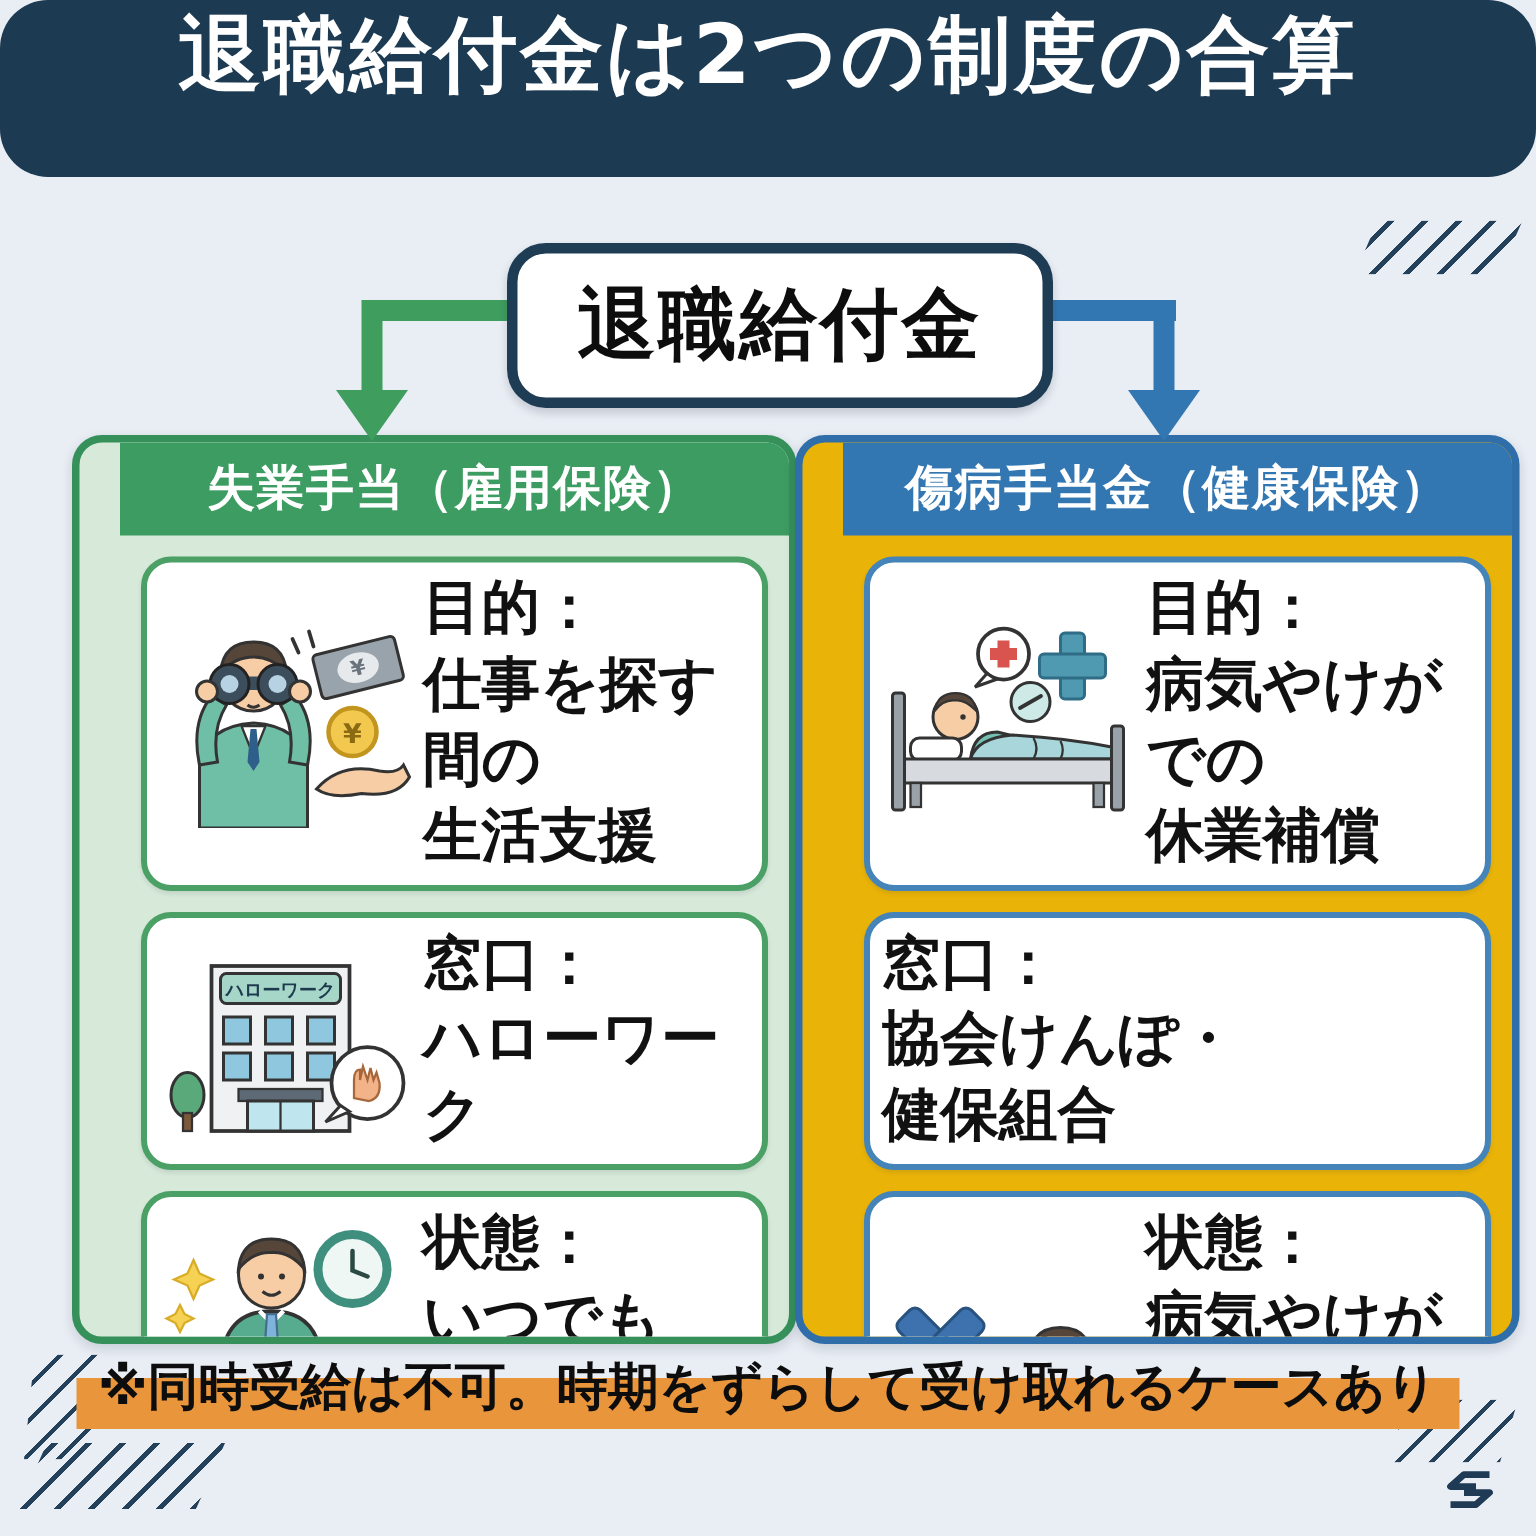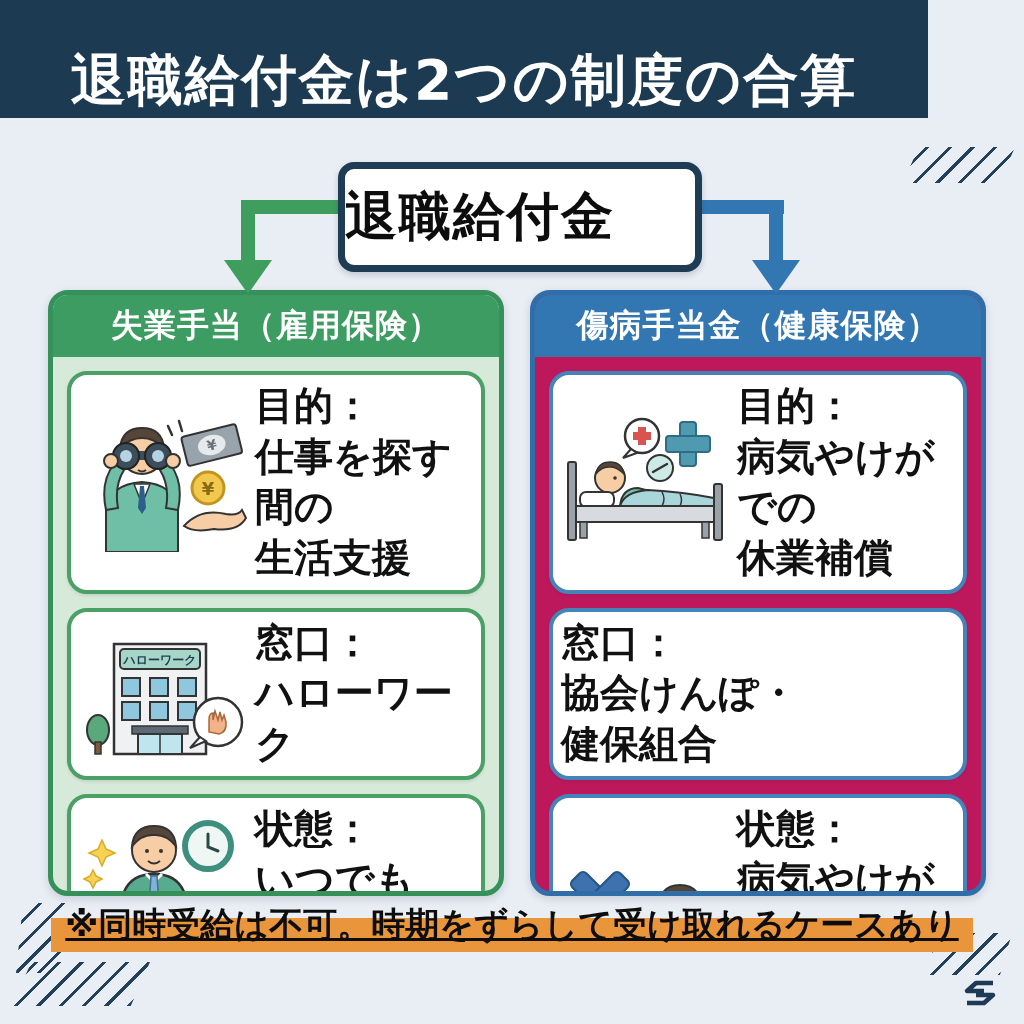--- a/index.html
+++ b/index.html
@@ -2,57 +2,57 @@
 <html><head>
 <meta charset="utf-8">
 <style>
   html,body{margin:0;padding:0;}
   #stage{
     position:relative;width:1024px;height:1024px;overflow:hidden;
     background:#e9edf4;
     font-family:"DejaVu Sans","Liberation Sans",sans-serif;
   }
   
-  .header{position:absolute;top:0;left:0;width:928px;height:118px;background:#1c3a52;
-    display:flex;align-items:flex-end;justify-content:center;}
+  .header{position:absolute;top:0;left:0;width:1024px;height:118px;background:#1c3a52;
+    display:flex;align-items:flex-start;justify-content:center;border-radius:32px;}
   .header h1{margin:0;color:#ffffff;font-size:55px;font-weight:bold;letter-spacing:2px;}
   
   .root-node{position:absolute;left:338px;top:162px;width:350px;height:96px;background:#ffffff;
-    border:7px solid #1e3c54;border-radius:16px;display:flex;align-items:center;justify-content:flex-start;
+    border:7px solid #1e3c54;border-radius:26px;display:flex;align-items:center;justify-content:center;
     box-shadow:0 3px 6px rgba(20,40,60,.18);z-index:3;}
   .root-node span{font-size:52px;font-weight:bold;color:#0d0d0d;letter-spacing:2px;}
   
   .seg{position:absolute;z-index:1;}
   .g{background:#3f9d5e;}
   .b{background:#3377b2;}
   .arrowhead{position:absolute;width:0;height:0;z-index:1;
     border-left:24px solid transparent;border-right:24px solid transparent;}
   .arrowhead.g{background:none;border-top:34px solid #3f9d5e;}
   .arrowhead.b{background:none;border-top:34px solid #3377b2;}
   
   .panel{position:absolute;top:290px;width:446px;height:596px;border-radius:20px;overflow:hidden;
-    box-shadow:0 3px 8px rgba(20,40,60,.15);}
+    box-shadow:0 3px 8px rgba(20,40,60,.15);padding-left:27px;}
   .panel.green{left:48px;border:5px solid #35905a;background:#d7e9d9;}
-  .panel.blue{left:530px;border:5px solid #2f6ea9;background:#be185d;}
+  .panel.blue{left:530px;border:5px solid #2f6ea9;background:#eab308;}
   .panel-header{height:62px;display:flex;align-items:center;justify-content:center;}
   .panel.green .panel-header{background:#3d9c62;}
   .panel.blue .panel-header{background:#3377b2;}
   .panel-header span{color:#ffffff;font-size:32px;font-weight:bold;letter-spacing:1px;}
   .cards{display:flex;flex-direction:column;gap:14px;padding:14px 14px 16px 14px;height:calc(100% - 62px);box-sizing:border-box;}
   .card{flex:1;background:#ffffff;border-radius:20px;display:flex;align-items:center;
     padding:6px 8px;gap:4px;box-shadow:0 2px 3px rgba(20,40,60,.10);}
   .panel.green .card{border:4px solid #4aa065;}
   .panel.blue .card{border:4px solid #4484b8;}
   .icon-box{width:172px;height:140px;flex-shrink:0;display:flex;align-items:center;justify-content:center;}
   .card-text{font-size:39px;font-weight:bold;color:#111111;line-height:1.3;white-space:pre-line;}
   svg text{font-family:"DejaVu Sans","Liberation Sans",sans-serif;font-weight:bold;}
   
   .note{position:absolute;left:0;top:900px;width:1024px;text-align:center;z-index:2;}
   .note-text{display:inline-block;font-size:34px;font-weight:bold;color:#0d0d0d;padding:2px 14px 6px 14px;
-    background:linear-gradient(to bottom,transparent 34%,#e8953c 34%,#e8953c 97%,transparent 97%);text-decoration:underline;}
+    background:linear-gradient(to bottom,transparent 34%,#e8953c 34%,#e8953c 97%,transparent 97%);}
   
   .hatch{position:absolute;
     background-image:repeating-linear-gradient(135deg,#23415a 0px,#23415a 3px,transparent 3px,transparent 16px);
     clip-path:polygon(14% 0,100% 0,86% 100%,0% 100%);}
   .hatch.tr{left:903px;top:147px;width:112px;height:36px;}
   .hatch.bl-v{left:16px;top:903px;width:50px;height:70px;}
   .hatch.bl-h{left:12px;top:962px;width:138px;height:44px;}
   .hatch.br{left:926px;top:933px;width:86px;height:42px;}
   
   .brand{position:absolute;right:26px;top:975px;display:flex;align-items:center;gap:9px;z-index:3;}

